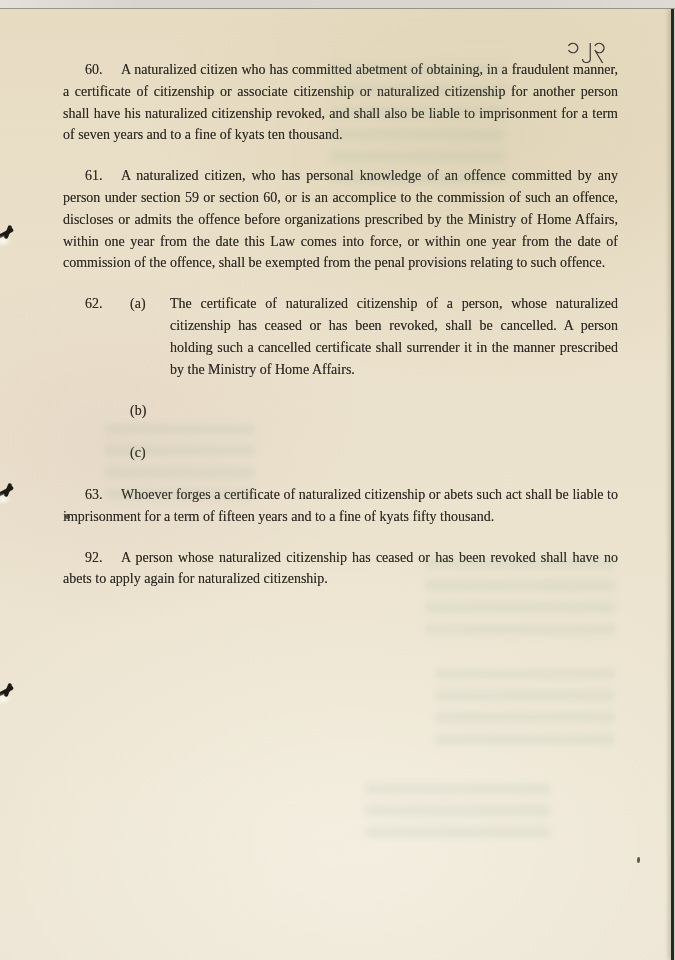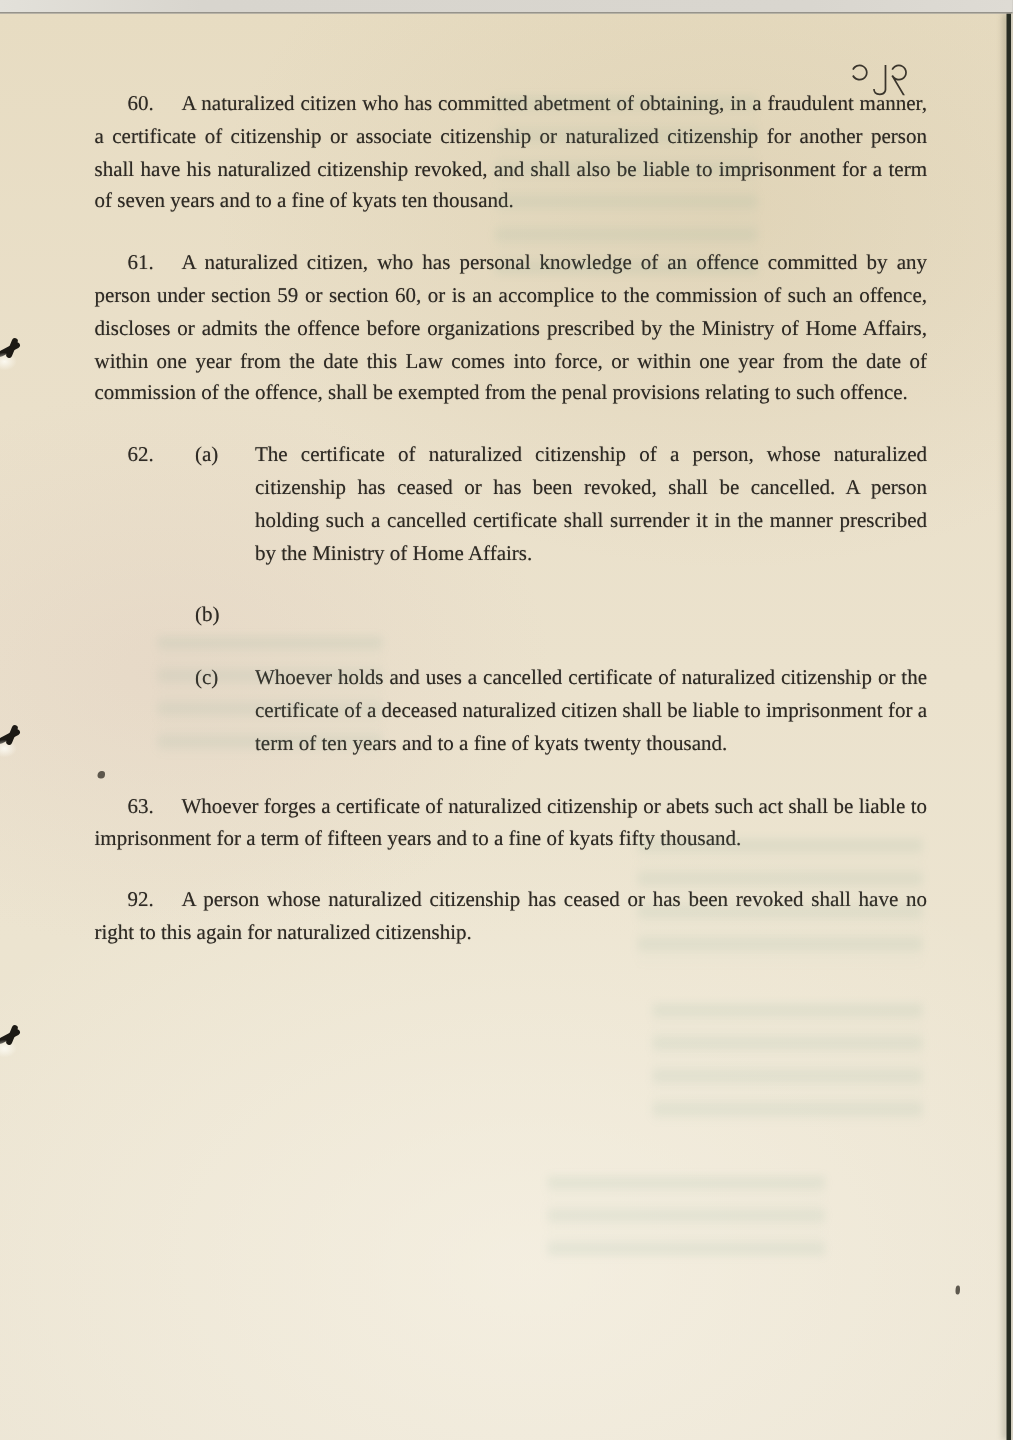--- a/index.html
+++ b/index.html
@@ -146,27 +146,26 @@
         <span class="sub-label">(a)</span>
         <p class="sub-text">The certificate of naturalized citizenship of a person, whose naturalized citizenship has ceased or has been revoked, shall be cancelled. A person holding such a cancelled certificate shall surrender it in the manner prescribed by the Ministry of Home Affairs.</p>
       </div>
       <div class="sub-row">
         <span class="sub-num"></span>
         <span class="sub-label">(b)</span>
       </div>
       <div class="sub-row">
         <span class="sub-num"></span>
         <span class="sub-label">(c)</span>
-        <p class="sub-text">Whoever holds and uses a cancelled certificate of naturalized citizenship or the certificate of a deceased naturalized citizen shall be liable to imprisonment for a term of ten years and to a fine of kyats twenty thousand.</p>
       </div>
     </div>
 
     <p class="section"><span class="sec-num">63.</span><span>Whoever forges a certificate of naturalized citizenship or abets such act shall be liable to imprisonment for a term of fifteen years and to a fine of kyats fifty thousand.</span></p>
 
-    <p class="section"><span class="sec-num">92.</span><span>A person whose naturalized citizenship has ceased or has been revoked shall have no right to this again for naturalized citizenship.</span></p>
+    <p class="section"><span class="sec-num">92.</span><span>A person whose naturalized citizenship has ceased or has been revoked shall have no abets to apply again for naturalized citizenship.</span></p>
 
   </div>
 
   <div class="binding-mark mark-top">
       <span class="halo"></span>
     </div>
   <div class="binding-mark mark-middle">
       <span class="halo"></span>
     </div>
   <div class="binding-mark mark-bottom">

